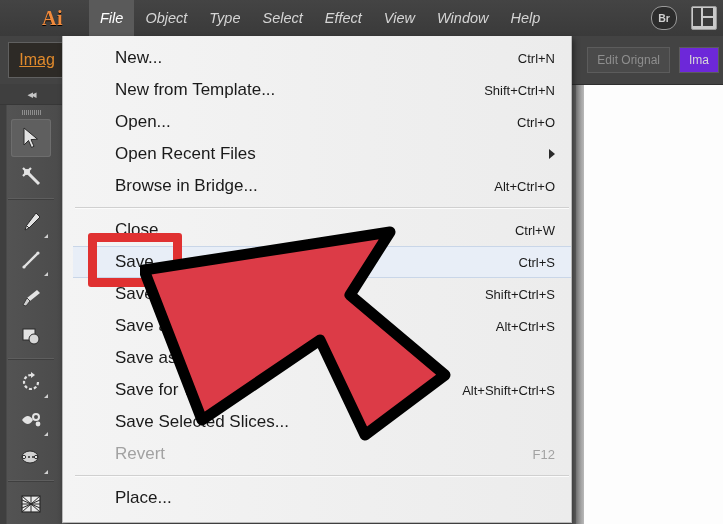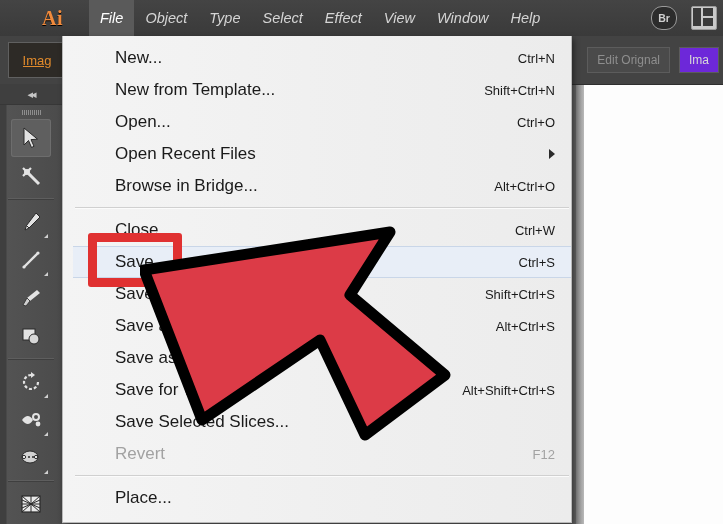--- a/index.html
+++ b/index.html
@@ -112,21 +112,21 @@
   }
   .ctrl-thumb {
     margin-left: 8px;
     width: 56px; height: 34px;
     border: 1px solid #606060;
     background: #2d2a26;
     display: flex; align-items: center; justify-content: center;
   }
   .ctrl-thumb .lbl {
     color: #e08a2c;
-    font-size: 13px;
+    font-size: 16px;
     overflow: hidden;
     white-space: nowrap;
     text-decoration: underline;
   }
   .ctrl-right {
     margin-left: auto;
     display: flex; align-items: center;
     padding-right: 4px;
   }
   .ctrl-btn {

